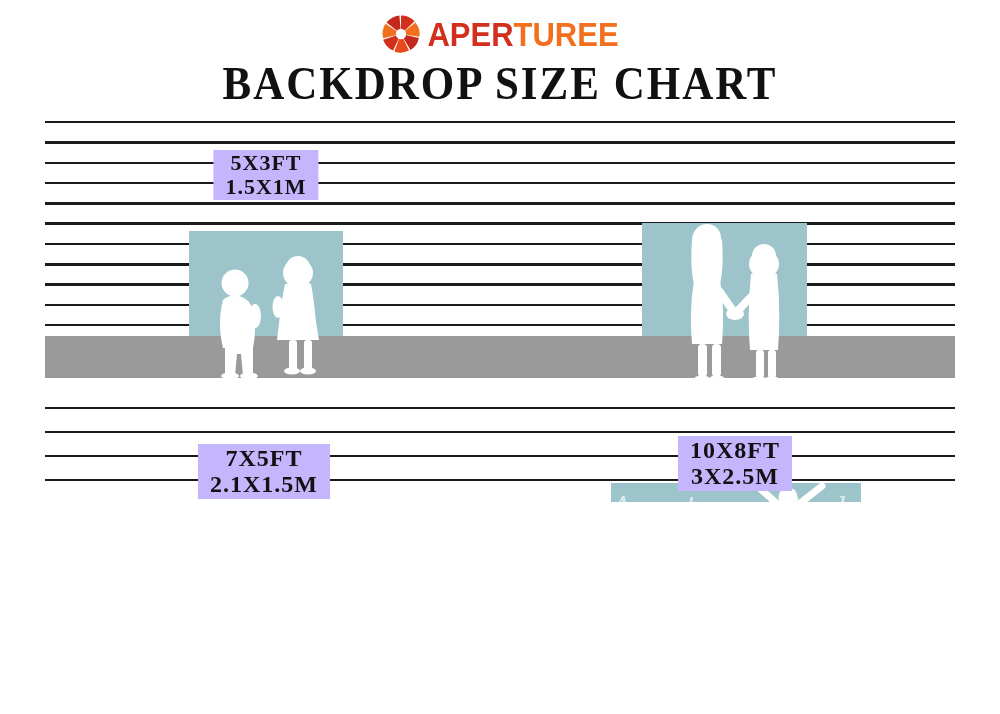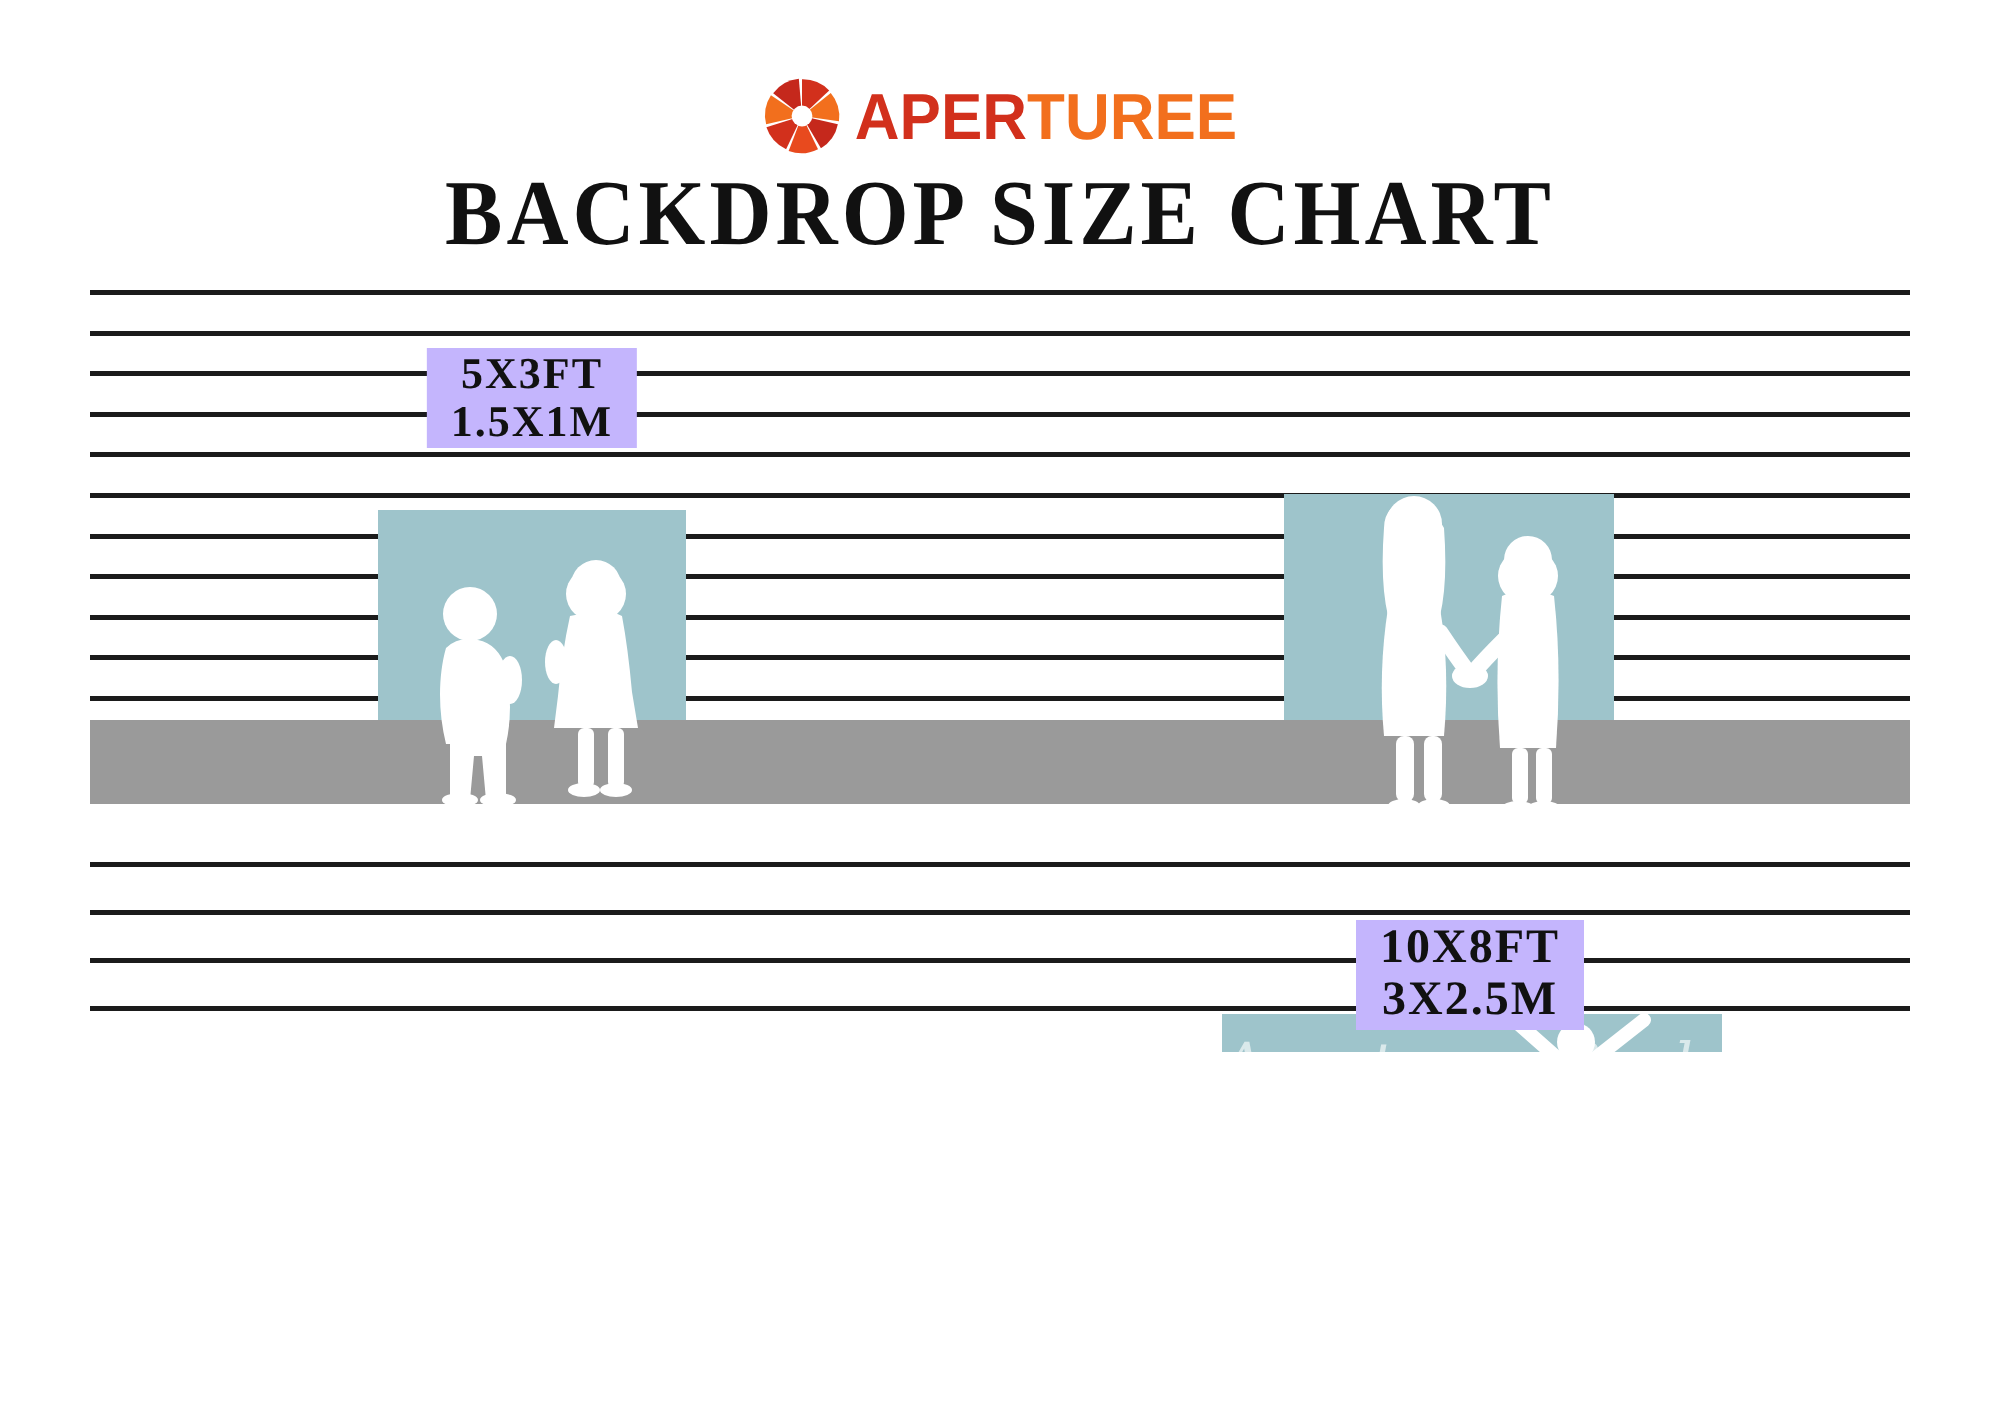--- a/index.html
+++ b/index.html
@@ -6,21 +6,21 @@
     --backdrop-blue:#9EC4CB;
     --floor-gray:#9A9A9A;
     --line-black:#1B1B1B;
     --logo-red:#D2301C;
     --logo-orange:#F26F1D;
     --ink:#111111;
   }
   html,body{margin:0;padding:0;background:#ffffff;}
   .canvas{
     position:relative;width:1000px;height:502px;background:#ffffff;
-    overflow:hidden;font-family:"Liberation Sans",sans-serif;margin-top:24px;
+    overflow:hidden;font-family:"Liberation Sans",sans-serif;
   }
   
   .header{position:absolute;top:0;left:0;width:100%;}
   .logo-row{display:flex;justify-content:center;align-items:center;gap:6px;padding-top:13px;height:42px;}
   .logo-text{font-weight:bold;font-size:31px;letter-spacing:0;line-height:1;transform:scaleY(1.05);}
   .logo-text .p1{color:var(--logo-red);}
   .logo-text .p2{color:var(--logo-orange);}
   .title{
     text-align:center;margin-top:4px;
     font-family:"Liberation Serif",serif;font-weight:bold;font-size:43px;
@@ -201,18 +201,22 @@
       <circle cx="140" cy="50" r="11"></circle>
       <ellipse cx="140" cy="58" rx="14" ry="13"></ellipse>
       <path d="M126 66 Q117 110 113 152 L167 152 Q162 108 154 66 Q145 60 126 66 Z"></path>
       <rect x="126" y="152" width="8" height="62" rx="3"></rect>
       <rect x="146" y="152" width="8" height="62" rx="3"></rect>
       <ellipse cx="130" cy="215" rx="8" ry="3.5"></ellipse>
       <ellipse cx="150" cy="215" rx="8" ry="3.5"></ellipse>
     </svg>
   </div>
 
+  <div class="size-label lbl-7x5">
+    <div>7X5FT</div>
+    <div>2.1X1.5M</div>
+  </div>
   <div class="size-label lbl-10x8">
     <div>10X8FT</div>
     <div>3X2.5M</div>
   </div>
 
 </div>
 
 </body></html>

